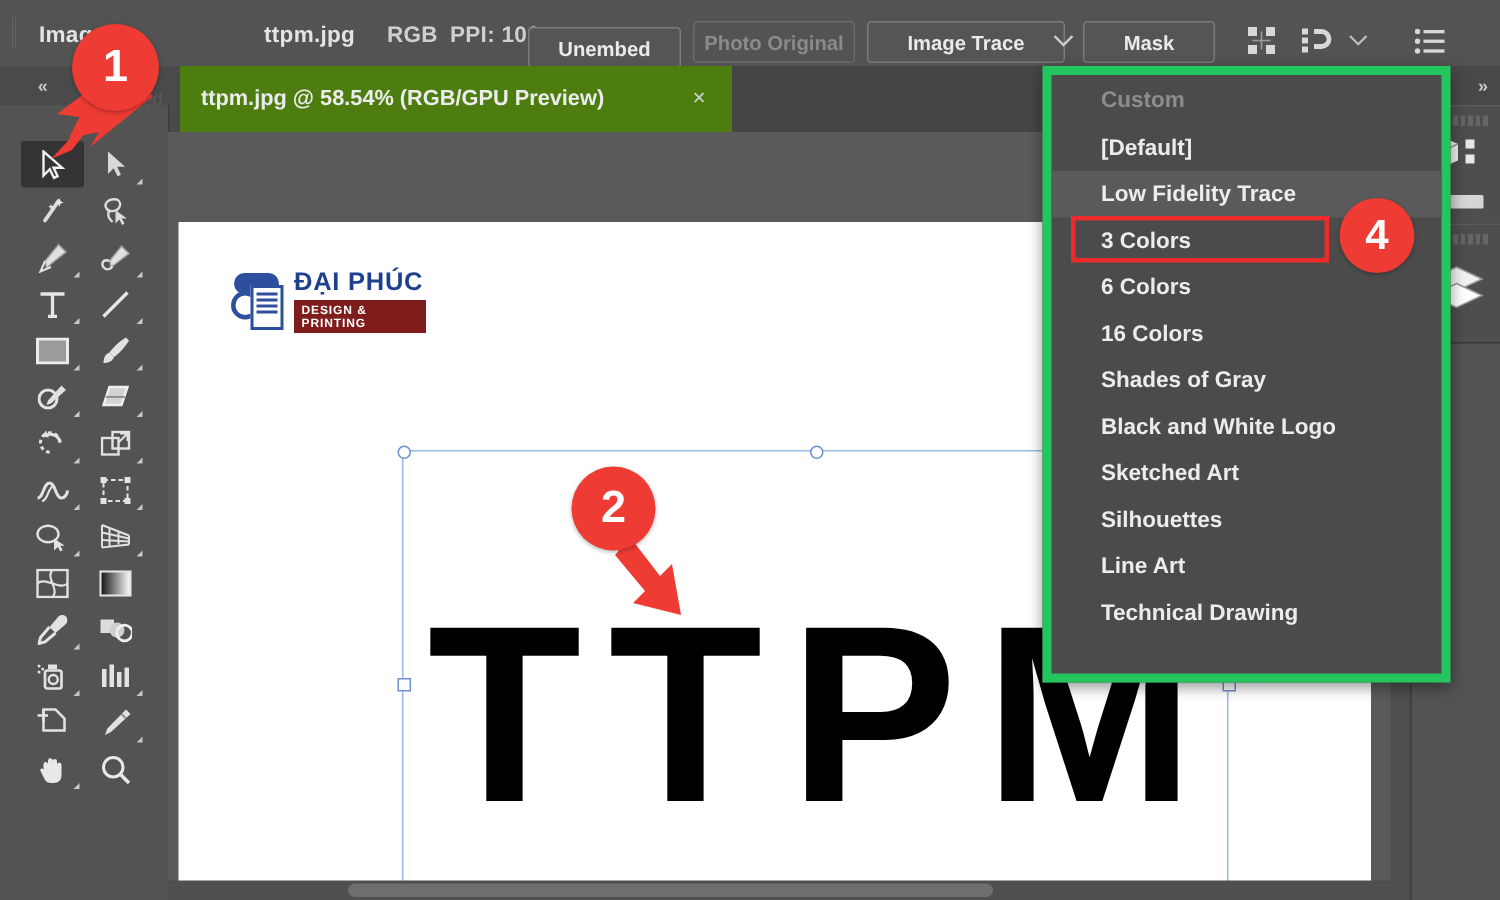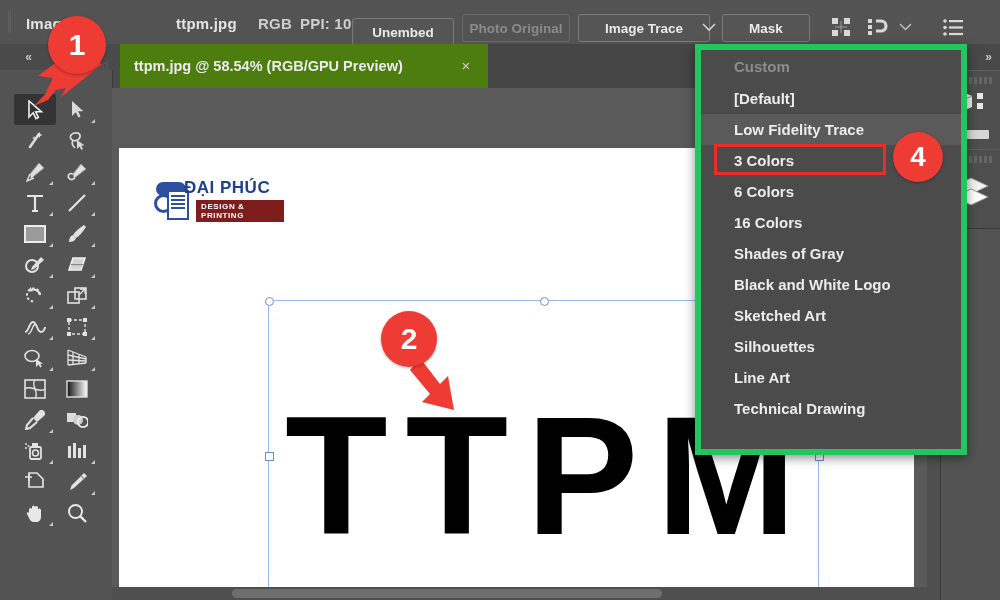--- a/index.html
+++ b/index.html
@@ -104,21 +104,21 @@
     font-family:"Liberation Sans", sans-serif;
     font-weight:bold;font-size:168px;line-height:168px;color:#000;
     letter-spacing:18px;white-space:nowrap;
   }
   
   .wm{position:absolute;left:37px;top:30px;width:128px;height:44px;}
   .wm .roll{position:absolute;left:0;top:4px;width:30px;height:14px;border-radius:7px;background:#2e4f9e;}
   .wm .roll2{position:absolute;left:-2px;top:16px;width:13px;height:13px;border-radius:50%;border:3px solid #2e4f9e;background:#fff;}
   .wm .paper{position:absolute;left:11px;top:12px;width:18px;height:26px;background:#fff;border:2px solid #2e4f9e;}
   .wm .paper b{position:absolute;left:2px;top:3px;right:2px;height:2px;background:#2e4f9e;box-shadow:0 4px 0 #2e4f9e,0 8px 0 #2e4f9e,0 12px 0 #2e4f9e;display:block;}
-  .wm .nm{position:absolute;left:28px;top:0px;color:#1f3f8f;font-size:17px;font-weight:bold;letter-spacing:.5px;}
+  .wm .nm{position:absolute;left:40px;top:0px;color:#1f3f8f;font-size:17px;font-weight:bold;letter-spacing:.5px;}
   .wm .sub{position:absolute;left:40px;top:22px;background:#7f1d1d;color:#fff;font-size:8px;font-weight:bold;letter-spacing:.6px;padding:2px 5px;}
   .selline{position:absolute;background:#9db9e8;}
   .handle{position:absolute;width:7px;height:7px;background:#ffffff;border:1px solid #6c8fd0;}
   .handle.rnd{border-radius:50%;}
 
   
   .vscroll{position:absolute;right:0;top:0;width:13px;height:512px;background:#4f4f4f;}
   .vscroll i{position:absolute;left:2px;top:40px;width:9px;height:300px;background:#6e6e6e;border-radius:5px;}
   .hscroll{position:absolute;left:0;bottom:0;width:828px;height:13px;background:#4f4f4f;}
   .hscroll i{position:absolute;left:120px;bottom:2px;width:430px;height:9px;background:#6e6e6e;border-radius:5px;}

